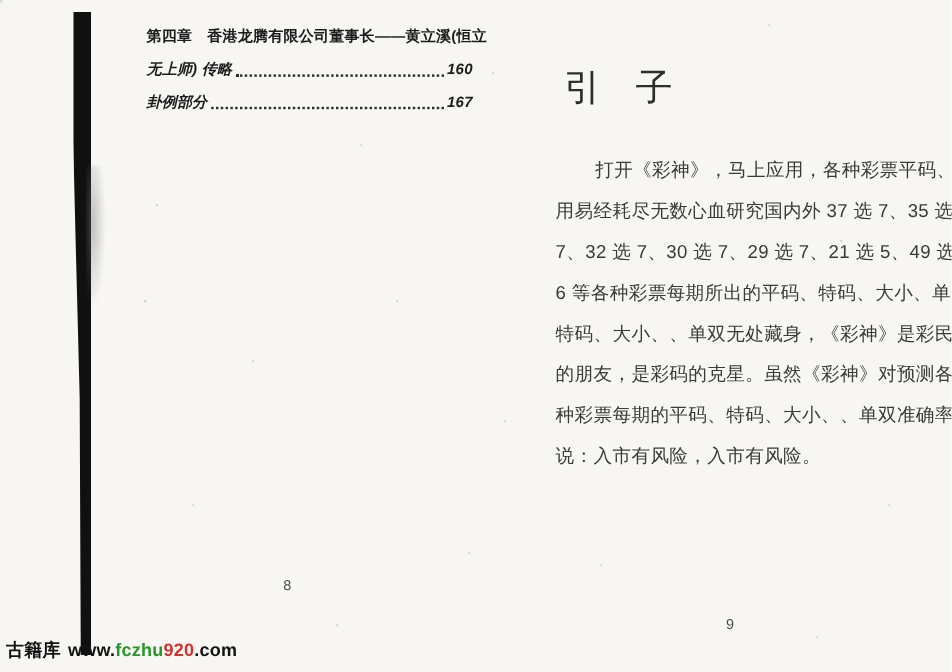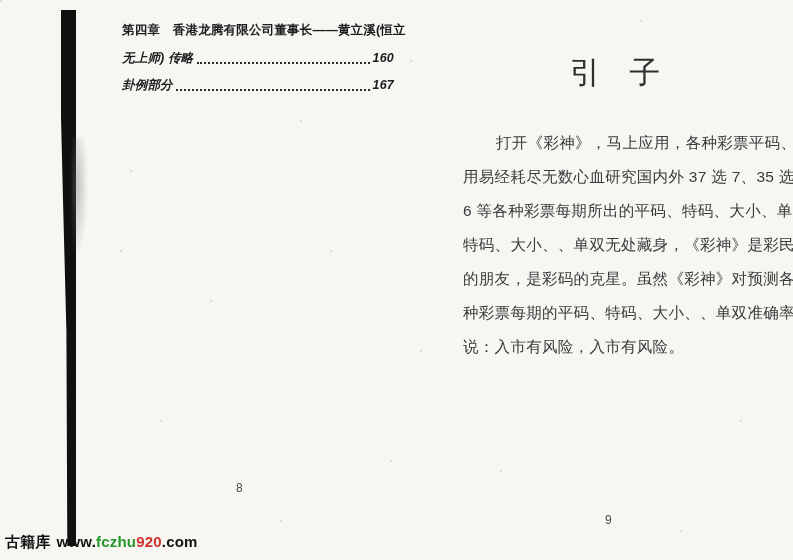--- a/index.html
+++ b/index.html
@@ -64,21 +64,21 @@
     font-size: 12px;
     color: #4b4b4b;
   }
   .pnum-left  { left: 236px; top: 481px; }
   .pnum-right { left: 605px; top: 513px; }
   
   .chapter-title {
     position: absolute;
     left: 470px; top: 52px;
     width: 300px;
-    text-align: center;
+    text-align: left;
     font-size: 31px;
     font-weight: 500;
     letter-spacing: 10px;
     color: #2d2d2d;
     white-space: nowrap;
   }
   .paragraph {
     position: absolute;
     left: 463px; top: 126px;
     width: 322px;
@@ -129,20 +129,21 @@
     </div>
   </div>
 
   <div class="pnum pnum-left">8</div>
 
   <div class="chapter-title">引 子</div>
 
   <div class="paragraph">
     <div class="para-line indent">打开《彩神》，马上应用，各种彩票平码、</div>
     <div class="para-line">用易经耗尽无数心血研究国内外 37 选 7、35 选</div>
+    <div class="para-line">7、32 选 7、30 选 7、29 选 7、21 选 5、49 选</div>
     <div class="para-line">6 等各种彩票每期所出的平码、特码、大小、单</div>
     <div class="para-line">特码、大小、、单双无处藏身，《彩神》是彩民</div>
     <div class="para-line">的朋友，是彩码的克星。虽然《彩神》对预测各</div>
     <div class="para-line">种彩票每期的平码、特码、大小、、单双准确率</div>
     <div class="para-line">说：入市有风险，入市有风险。</div>
   </div>
 
   <div class="pnum pnum-right">9</div>
 
   <div class="watermark">

